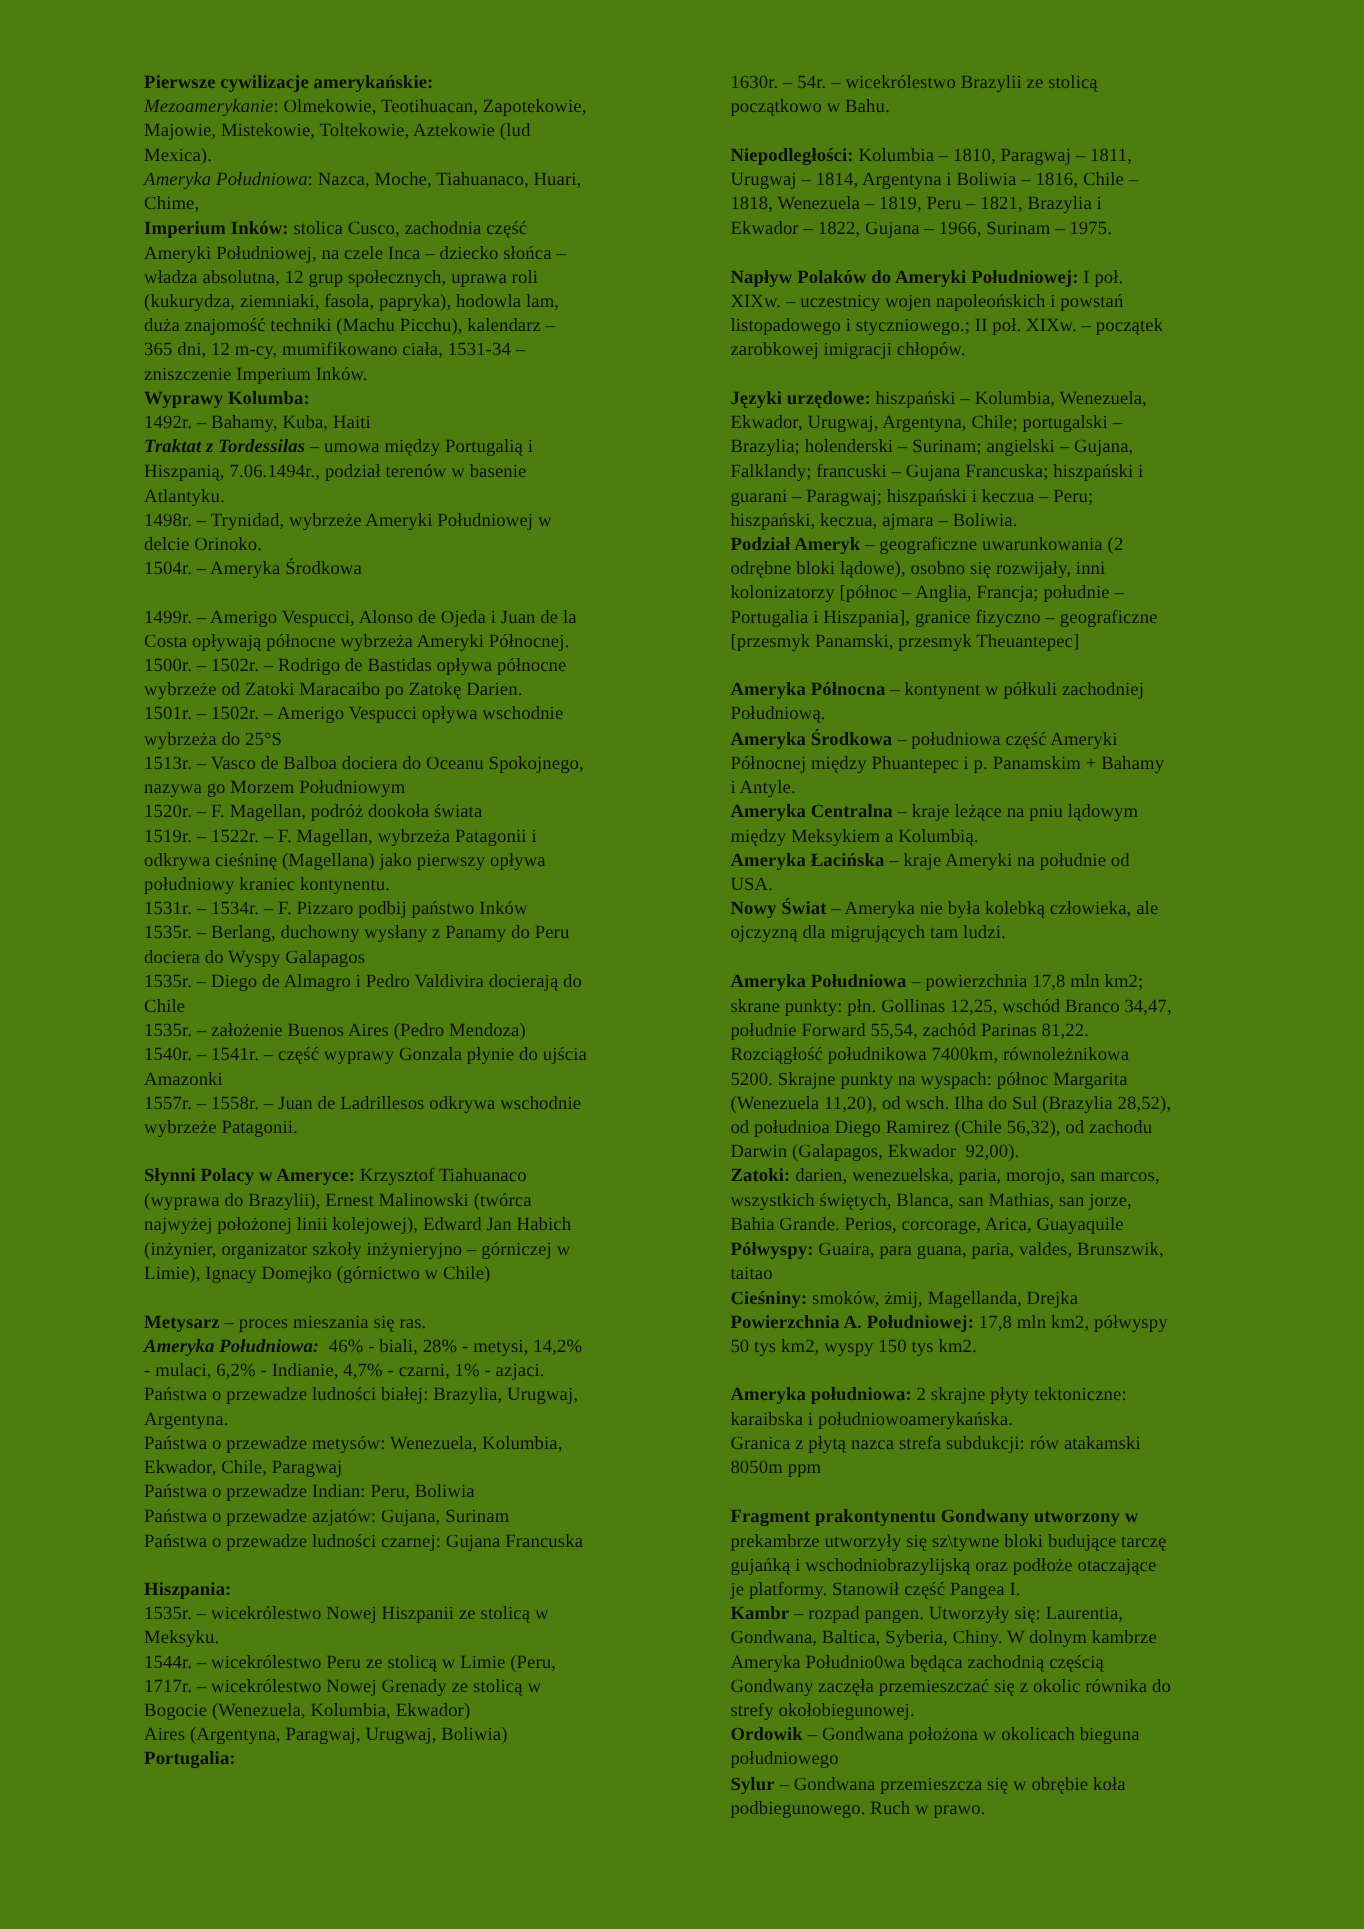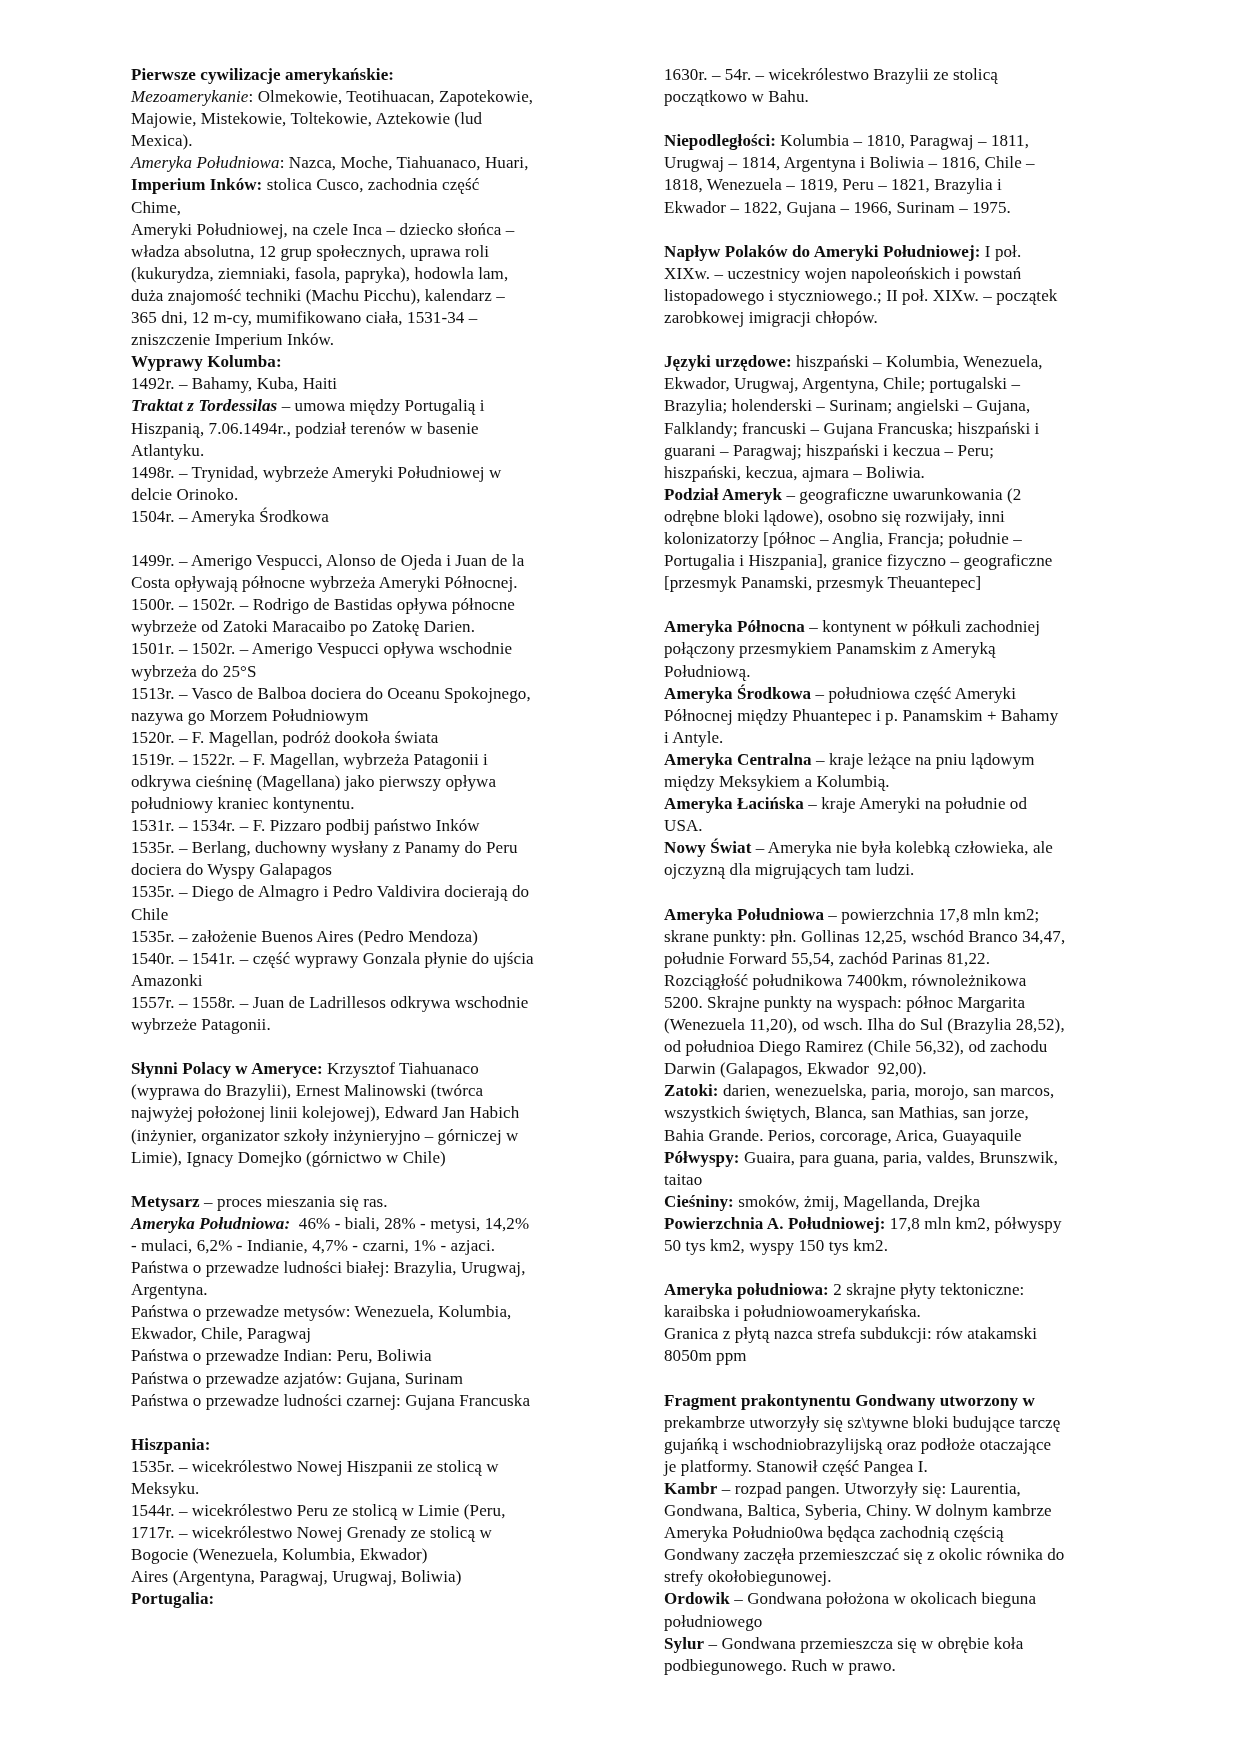--- a/index.html
+++ b/index.html
@@ -1,19 +1,19 @@
 <!DOCTYPE html>
 <html><head>
 <meta charset="utf-8">
 <style>
   html,body{margin:0;padding:0;background:#e8e8e8;}
   .page{
     position:relative;
     width:1240px;height:1754px;
-    background:#ffffff;
+    background:#4d7c0f;
     font-family:"Liberation Serif","DejaVu Serif",serif;
     color:#0e0e0e;
     overflow:hidden;
   }
   .column{
     position:absolute;
     top:64px;
   }
   .col-left{left:131px;width:480px;}
   .col-right{left:664px;width:490px;}
@@ -32,22 +32,22 @@
 </head>
 <body>
 
 <div class="page">
   <div class="column col-left">
       <div class="line"><span class="r-b">Pierwsze cywilizacje amerykańskie:</span></div>
       <div class="line"><span class="r-i">Mezoamerykanie</span><span class="r-n">: Olmekowie, Teotihuacan, Zapotekowie,</span></div>
       <div class="line"><span class="r-n">Majowie, Mistekowie, Toltekowie, Aztekowie (lud</span></div>
       <div class="line"><span class="r-n">Mexica).</span></div>
       <div class="line"><span class="r-i">Ameryka Południowa</span><span class="r-n">: Nazca, Moche, Tiahuanaco, Huari,</span></div>
+      <div class="line"><span class="r-n">Chime,</span></div>
       <div class="line"><span class="r-b">Imperium Inków:</span><span class="r-n"> stolica Cusco, zachodnia część</span></div>
-      <div class="line"><span class="r-n">Chime,</span></div>
       <div class="line"><span class="r-n">Ameryki Południowej, na czele Inca – dziecko słońca –</span></div>
       <div class="line"><span class="r-n">władza absolutna, 12 grup społecznych, uprawa roli</span></div>
       <div class="line"><span class="r-n">(kukurydza, ziemniaki, fasola, papryka), hodowla lam,</span></div>
       <div class="line"><span class="r-n">duża znajomość techniki (Machu Picchu), kalendarz –</span></div>
       <div class="line"><span class="r-n">365 dni, 12 m-cy, mumifikowano ciała, 1531-34 –</span></div>
       <div class="line"><span class="r-n">zniszczenie Imperium Inków.</span></div>
       <div class="line"><span class="r-b">Wyprawy Kolumba:</span></div>
       <div class="line"><span class="r-n">1492r. – Bahamy, Kuba, Haiti</span></div>
       <div class="line"><span class="r-bi">Traktat z Tordessilas</span><span class="r-n"> – umowa między Portugalią i</span></div>
       <div class="line"><span class="r-n">Hiszpanią, 7.06.1494r., podział terenów w basenie</span></div>
@@ -125,21 +125,20 @@
       <div class="line"><span class="r-n">Falklandy; francuski – Gujana Francuska; hiszpański i</span></div>
       <div class="line"><span class="r-n">guarani – Paragwaj; hiszpański i keczua – Peru;</span></div>
       <div class="line"><span class="r-n">hiszpański, keczua, ajmara – Boliwia.</span></div>
       <div class="line"><span class="r-b">Podział Ameryk</span><span class="r-n"> – geograficzne uwarunkowania (2</span></div>
       <div class="line"><span class="r-n">odrębne bloki lądowe), osobno się rozwijały, inni</span></div>
       <div class="line"><span class="r-n">kolonizatorzy [północ – Anglia, Francja; południe –</span></div>
       <div class="line"><span class="r-n">Portugalia i Hiszpania], granice fizyczno – geograficzne</span></div>
       <div class="line"><span class="r-n">[przesmyk Panamski, przesmyk Theuantepec]</span></div>
       <div class="line"> </div>
       <div class="line"><span class="r-b">Ameryka Północna</span><span class="r-n"> – kontynent w półkuli zachodniej</span></div>
-      <div class="line"><span class="r-n">połączony przesmykiem Panamskim z Ameryką</span></div>
       <div class="line"><span class="r-n">Południową.</span></div>
       <div class="line"><span class="r-b">Ameryka Środkowa</span><span class="r-n"> – południowa część Ameryki</span></div>
       <div class="line"><span class="r-n">Północnej między Phuantepec i p. Panamskim + Bahamy</span></div>
       <div class="line"><span class="r-n">i Antyle.</span></div>
       <div class="line"><span class="r-b">Ameryka Centralna</span><span class="r-n"> – kraje leżące na pniu lądowym</span></div>
       <div class="line"><span class="r-n">między Meksykiem a Kolumbią.</span></div>
       <div class="line"><span class="r-b">Ameryka Łacińska</span><span class="r-n"> – kraje Ameryki na południe od</span></div>
       <div class="line"><span class="r-n">USA.</span></div>
       <div class="line"><span class="r-b">Nowy Świat</span><span class="r-n"> – Ameryka nie była kolebką człowieka, ale</span></div>
       <div class="line"><span class="r-n">ojczyzną dla migrujących tam ludzi.</span></div>

